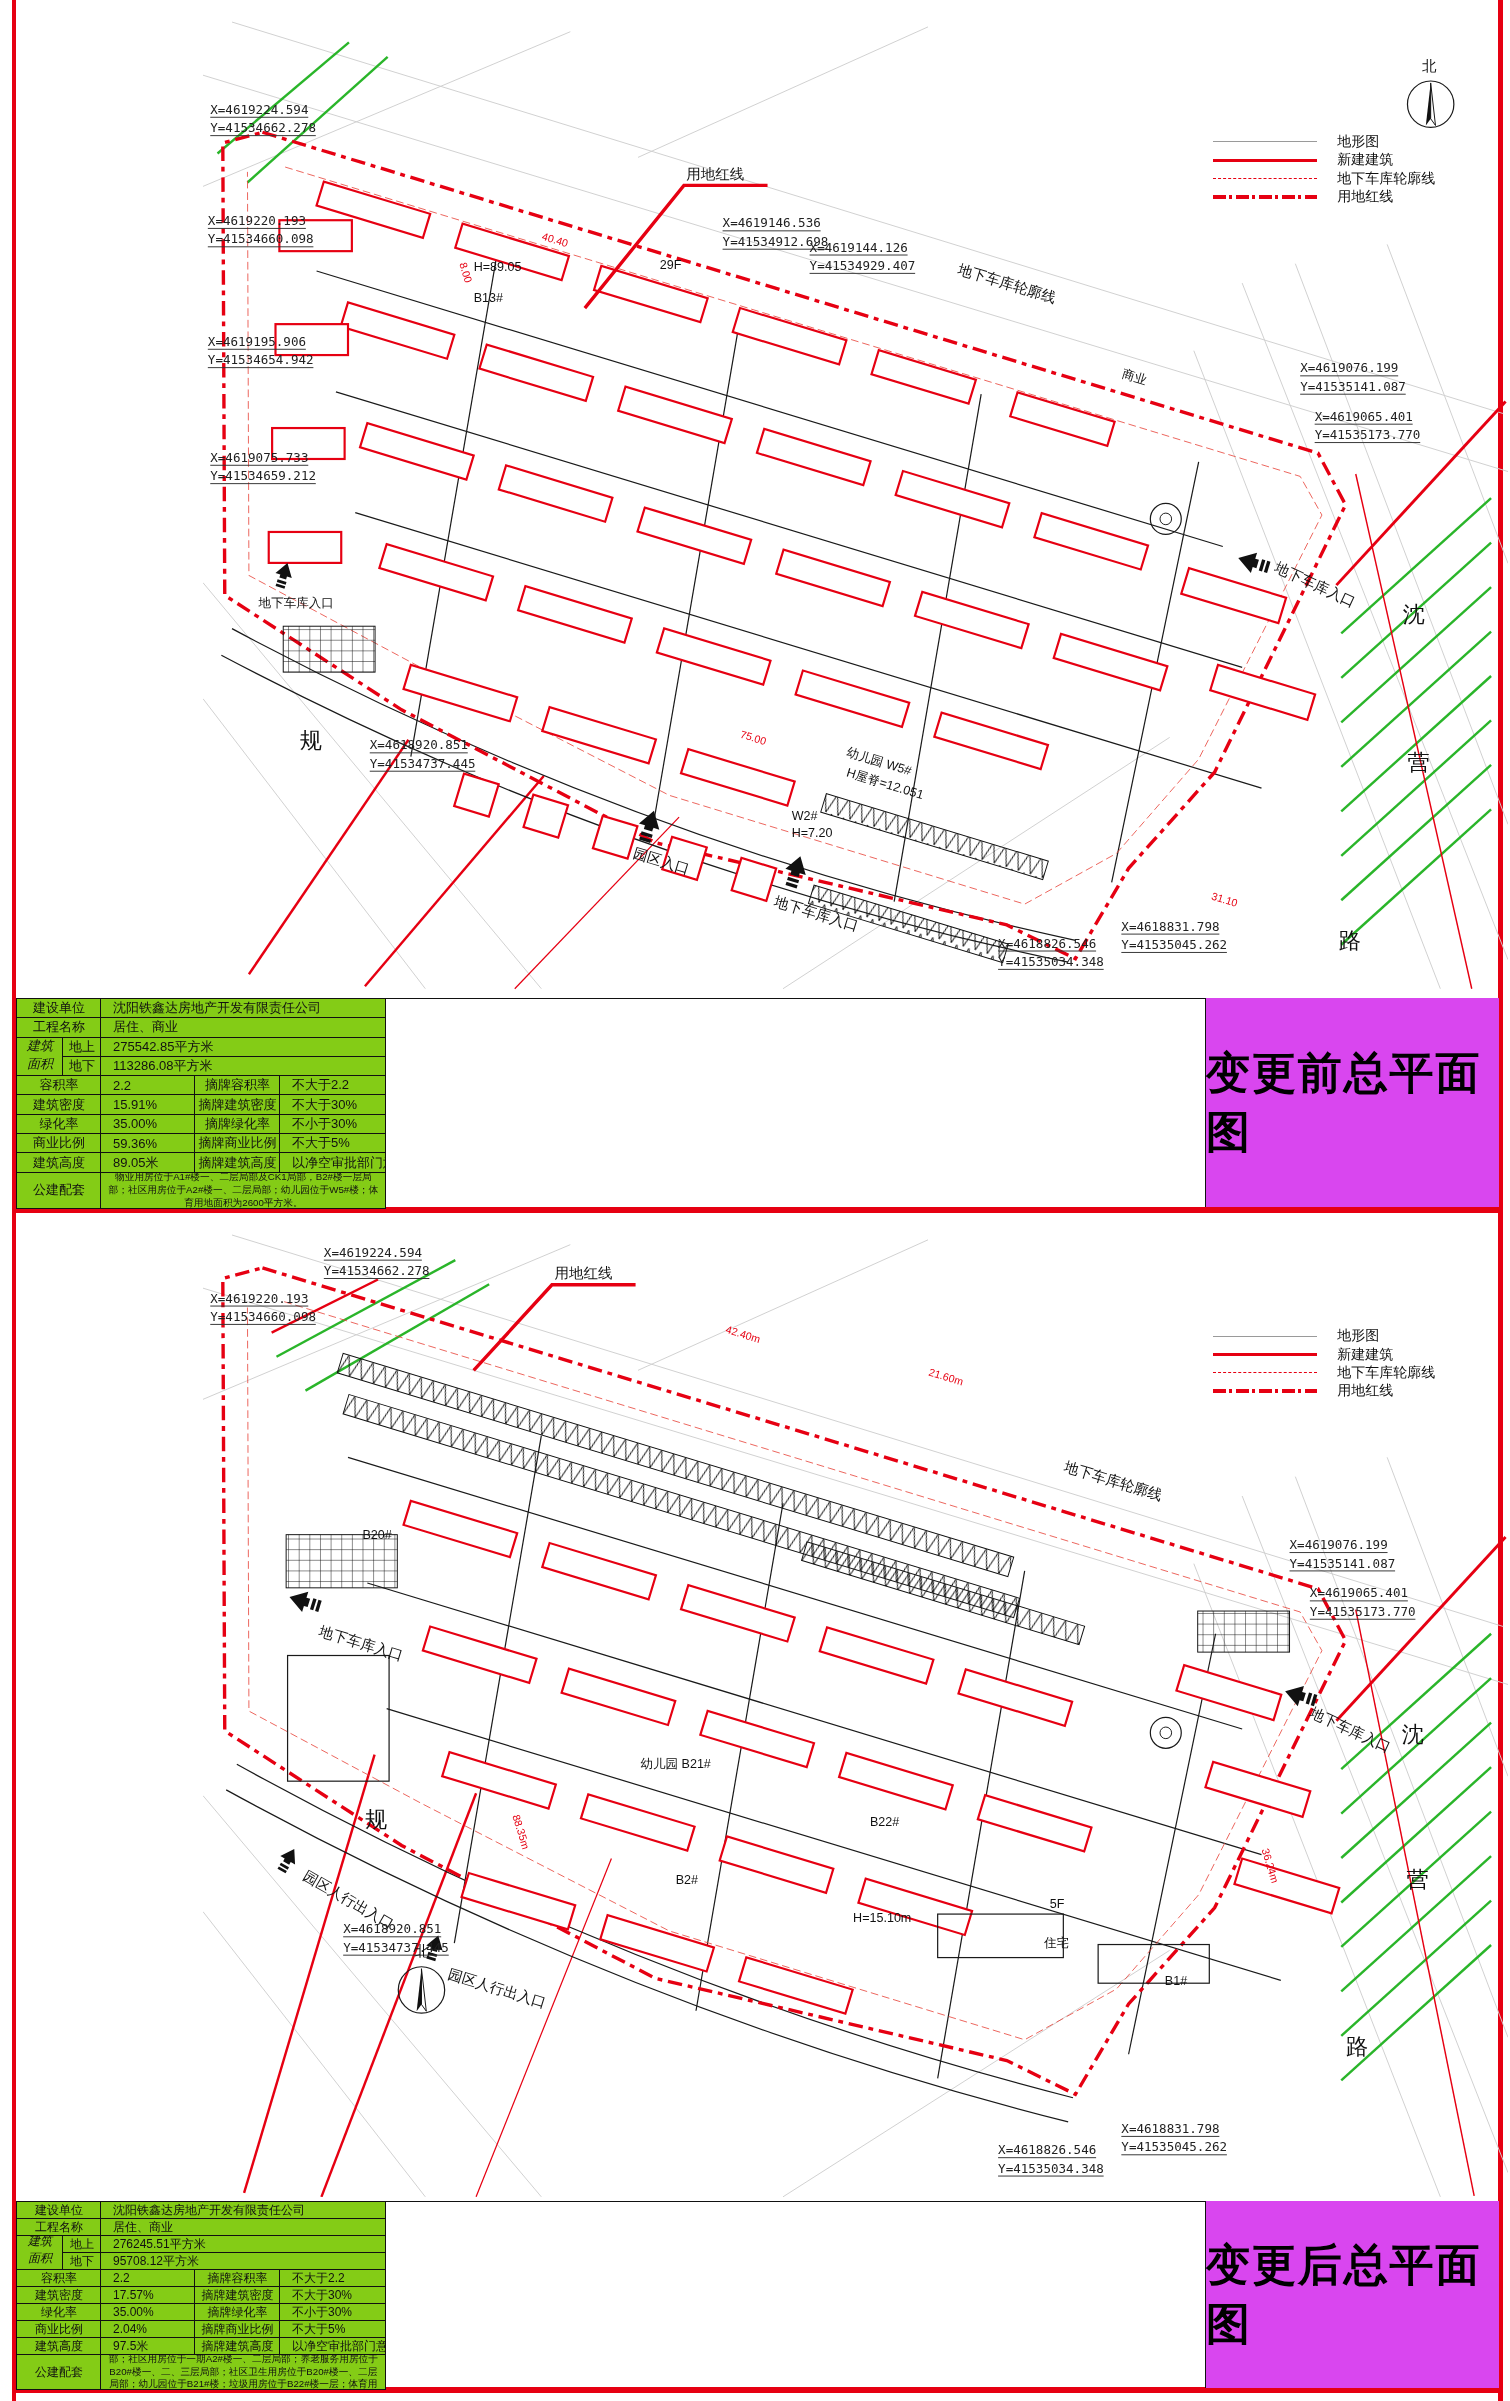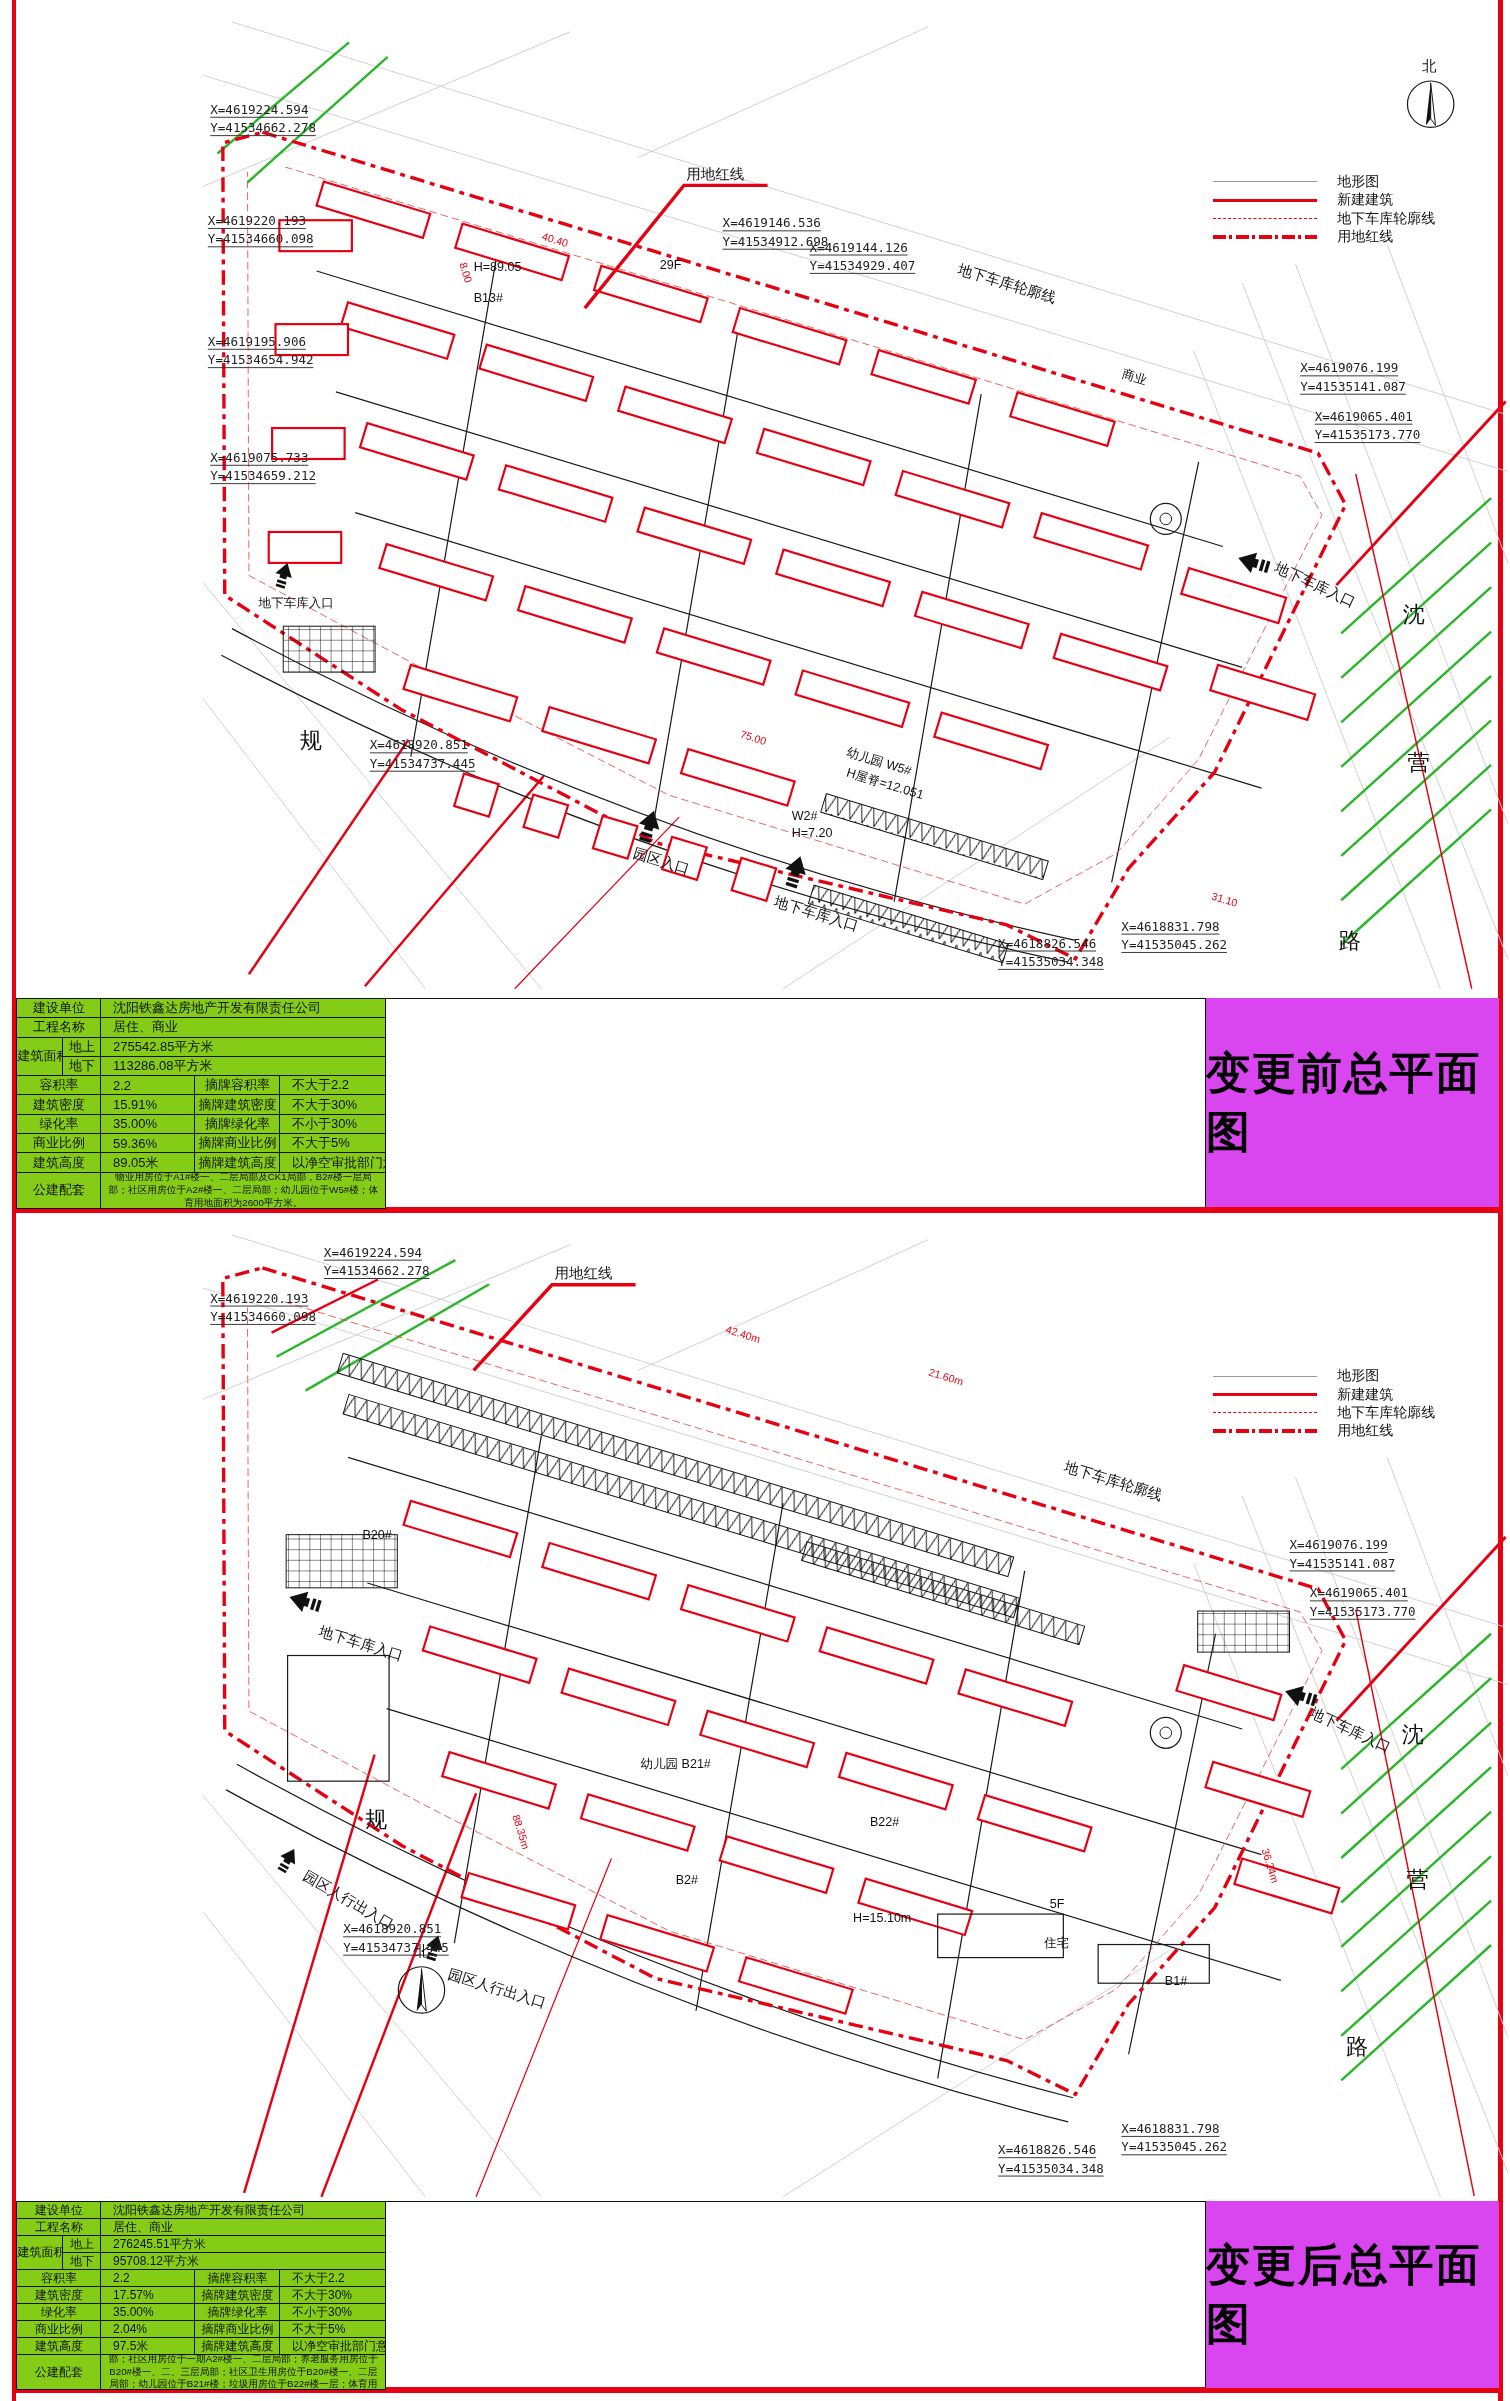--- a/index.html
+++ b/index.html
@@ -29,41 +29,41 @@
   .inset{fill:none;stroke:#e8453c;stroke-width:2;stroke-dasharray:16 8;opacity:.85;}
   .coord-underline{stroke:#333;stroke-width:2;}
   text.lbl{font-family:"Liberation Sans",sans-serif;}
   text.coord{font-family:"DejaVu Sans Mono",monospace;font-size:26px;fill:#222;}
   text.note{font-size:30px;fill:#111;}
   text.street{font-size:46px;fill:#111;}
   text.bldg{font-size:26px;fill:#111;}
   text.dim{font-size:22px;fill:#e60012;}
 
   
-  .legend{position:absolute;width:271px;margin-top:40px;}
+  .legend{position:absolute;width:271px;}
   #legend1{left:1010px;top:121px;} #legend2{left:1010px;top:97px;}
   .leg-row{display:flex;align-items:center;height:18.4px;}
   .leg-swatch{width:104px;margin-right:20.3px;flex:0 0 auto;}
   .sw-topo{border-top:1px solid #9a9a9a;}
   .sw-new{border-top:3.4px solid #e60012;}
   .sw-dash{border-top:1.9px dashed #e60012;}
   .sw-dashdot{height:3.9px;background:repeating-linear-gradient(90deg,#e60012 0 12.6px,transparent 12.6px 16.4px,#e60012 16.4px 19.3px,transparent 19.3px 23px);}
   .leg-label{font-size:14px;color:#111;white-space:nowrap;}
 
   
   .tbl{position:absolute;display:grid;grid-template-columns:46px 38px 94px 85px 105px;
        background:#84cc16;border:1.5px solid #111;}
   #tbl1{left:16.4px;top:998px;grid-template-rows:repeat(9,19.3px) 35px;}
   #tbl2{left:16.4px;top:2201px;grid-template-rows:repeat(9,17px) 34px;}
   .td{border-right:1px solid #111;border-bottom:1px solid #111;display:flex;
       align-items:center;justify-content:center;font-size:13px;overflow:hidden;white-space:nowrap;}
   #tbl2 .td{font-size:12px;}
   .td.val{justify-content:flex-start;padding-left:11.6px;}
   .cs2{grid-column:span 2;} .cs3{grid-column:span 3;text-align:right;} .rs2{grid-row:span 2;}
-  .td.stack{flex-direction:row;justify-content:space-between;padding:1.9px 0;}
+  .td.stack{flex-direction:column;justify-content:flex-end;padding:1.9px 0;font-style:italic;}
   .td.small{font-size:9.7px !important;line-height:1.32;padding:1.9px 4.8px;white-space:normal;
       justify-content:flex-start;align-items:center;text-align:center;}
   .lastcol{border-right:none;} .lastrow{border-bottom:none;}
 
   .titlebox{position:absolute;left:1205px;width:293px;border-left:1.5px solid #111;
       display:flex;align-items:center;justify-content:center;background:#d946ef;
       font-size:44px;font-weight:700;letter-spacing:1.9px;color:#000;}
   #title1{top:998px;height:209px;} #title2{top:2201px;height:187px;}
 </style>
 </head>

